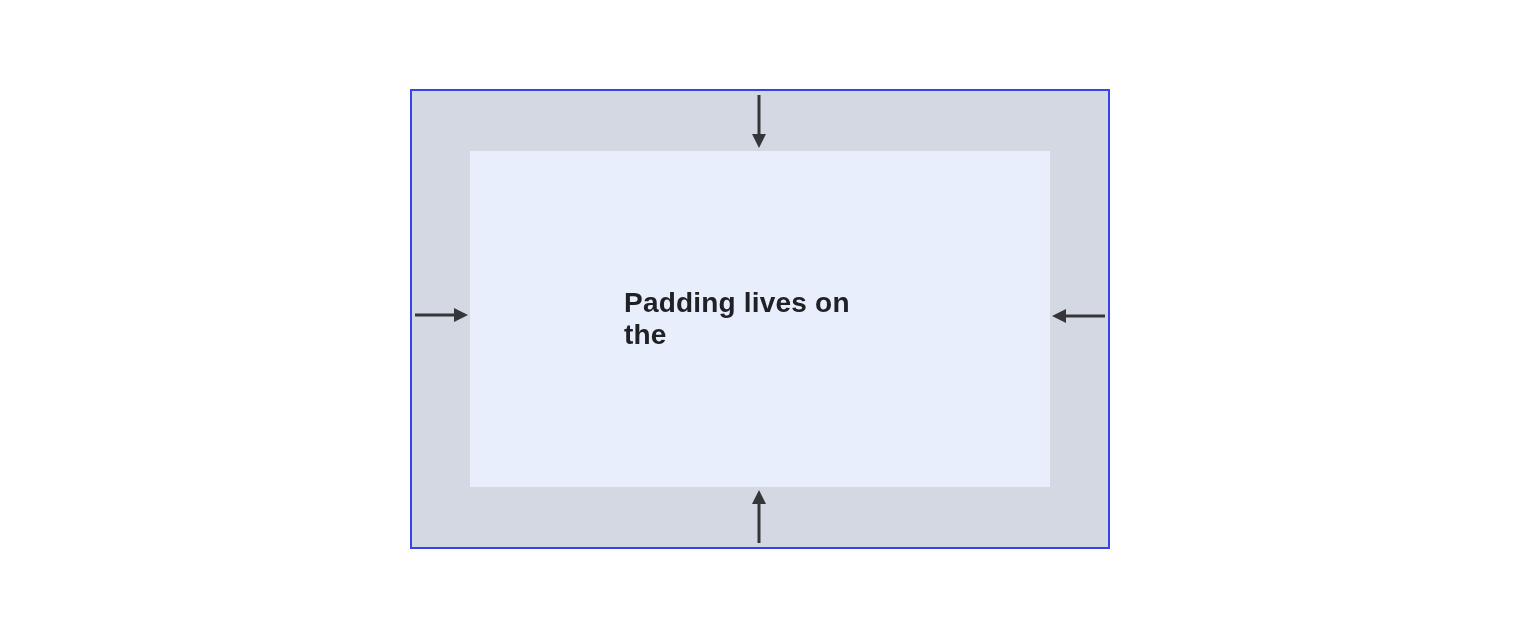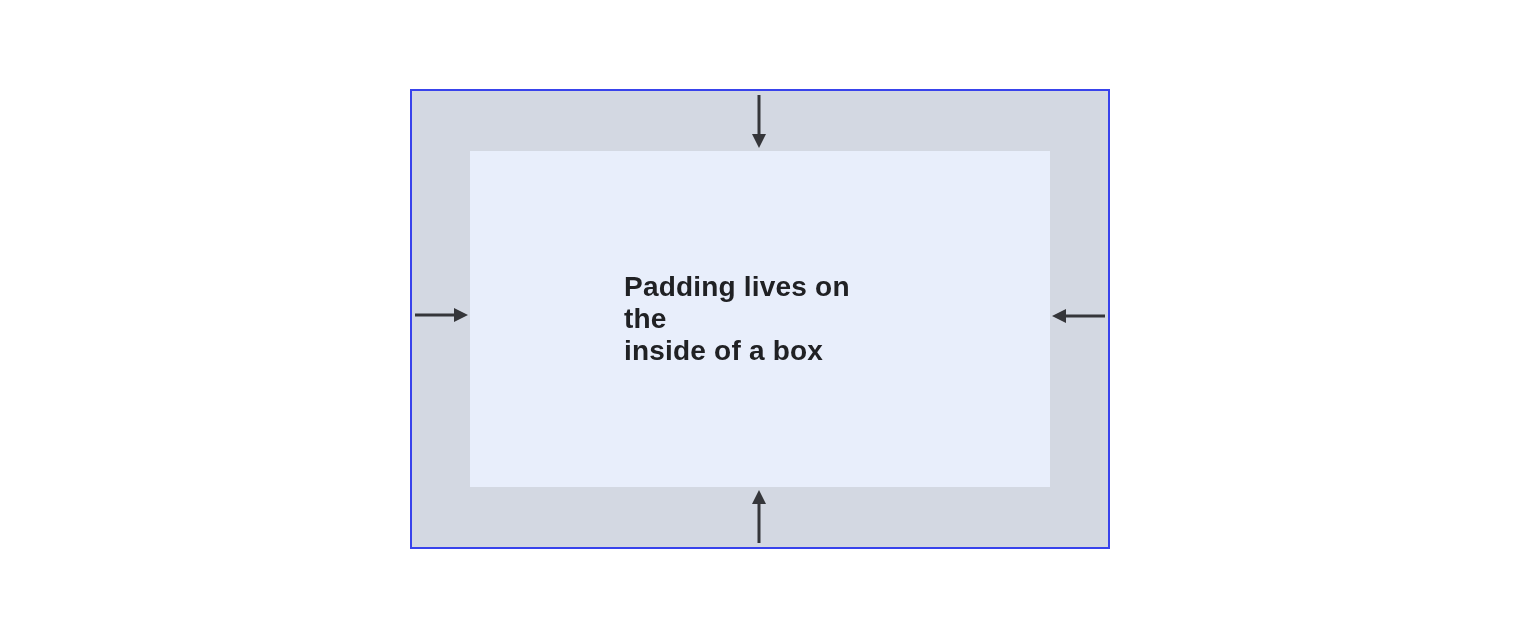--- a/index.html
+++ b/index.html
@@ -86,17 +86,16 @@
   </svg>
 
   <svg class="arrow arrow-right" width="54" height="24" viewBox="0 0 54 24">
     <line x1="53" y1="12" x2="12" y2="12" stroke="currentColor" stroke-width="3"></line>
     <polygon points="0,12 14,5 14,19" fill="currentColor"></polygon>
   </svg>
 
   <div class="content-box">
     <div class="label">
       <div>Padding lives on the</div>
-      <div>inside of a box</div>
     </div>
   </div>
 
 </div>
 
 </body></html>

